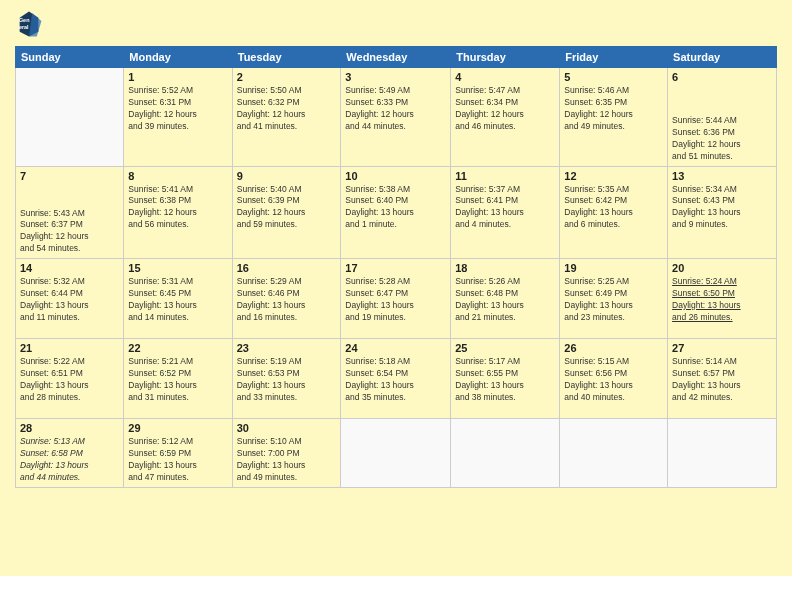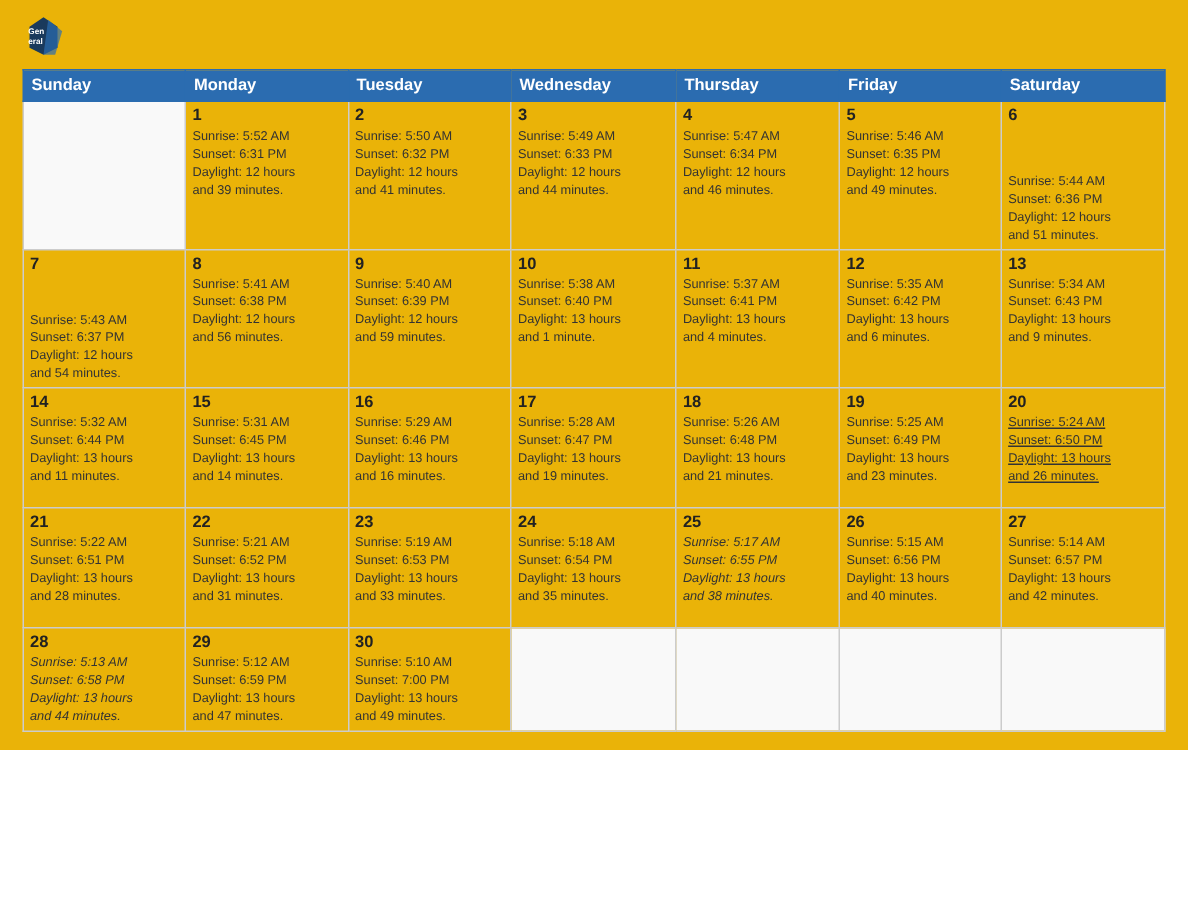--- a/index.html
+++ b/index.html
@@ -5,23 +5,23 @@
     * { margin: 0; padding: 0; box-sizing: border-box; }
     body {
       font-family: Arial, sans-serif;
       background: #fff;
       width: 792px;
       height: 612px;
       overflow: hidden;
     }
     .page {
       width: 792px;
-      height: 500px;
+      height: 576px;
       padding: 10px 15px;
-      background: #eab308;
+      background: #fef9c3;
     }
     .header {
       display: flex;
       justify-content: space-between;
       align-items: flex-start;
       margin-bottom: 8px;
     }
     .logo {
       display: flex;
       align-items: center;
@@ -298,21 +298,21 @@
           </td>
           <td>
             <span class="day-num">24</span>
             <div class="day-info" style="white-space: pre-line;">Sunrise: 5:18 AM
 Sunset: 6:54 PM
 Daylight: 13 hours
 and 35 minutes.</div>
           </td>
           <td>
             <span class="day-num">25</span>
-            <div class="day-info" style="white-space: pre-line; font-style: italic;">Sunrise: 5:17 AM
+            <div class="day-info" style="white-space: pre-line;">Sunrise: 5:17 AM
 Sunset: 6:55 PM
 Daylight: 13 hours
 and 38 minutes.</div>
           </td>
           <td>
             <span class="day-num">26</span>
             <div class="day-info" style="white-space: pre-line;">Sunrise: 5:15 AM
 Sunset: 6:56 PM
 Daylight: 13 hours
 and 40 minutes.</div>

